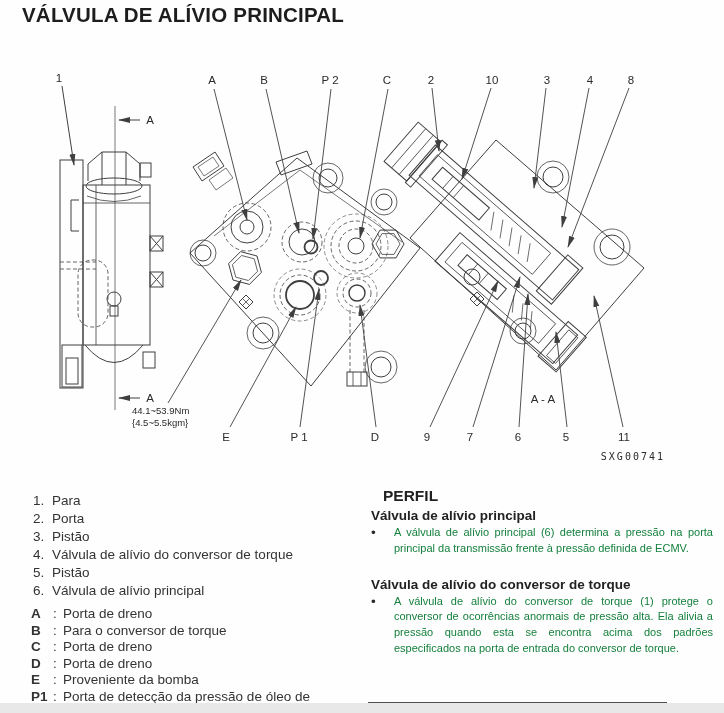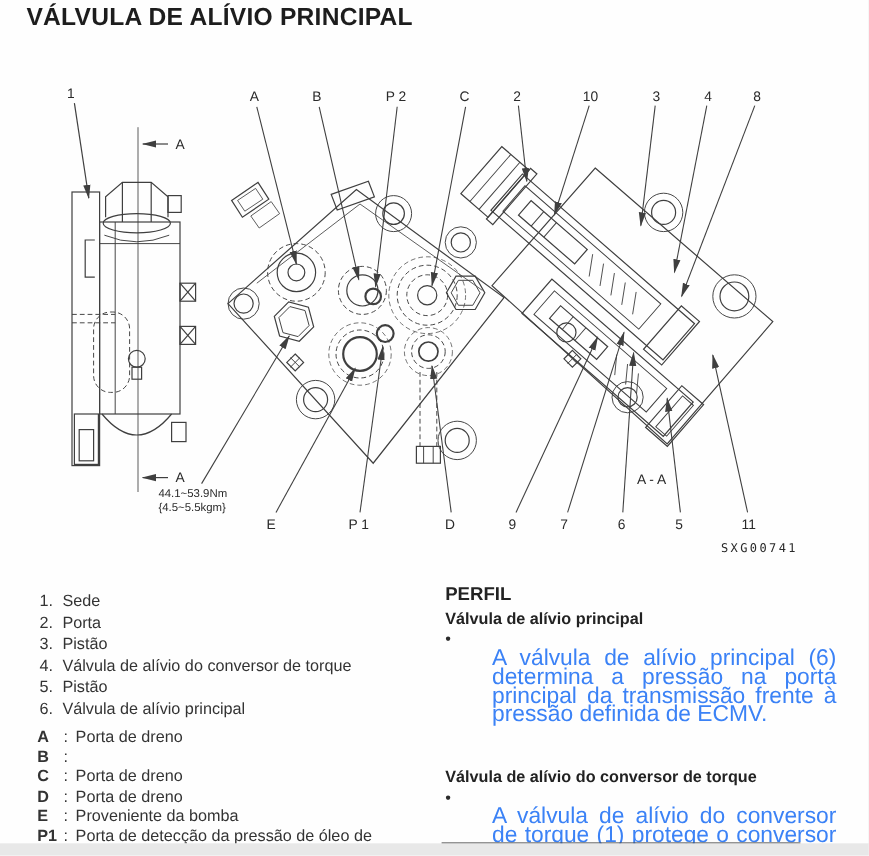--- a/index.html
+++ b/index.html
@@ -20,25 +20,25 @@
   .parts .row{display:flex;height:18px;line-height:18px;font-size:13.5px;color:#333;}
   .parts .num{min-width:15px;margin-right:4px;}
 
   .ports{position:absolute;left:31px;top:606px;width:320px;}
   .ports .row{display:flex;font-size:13.5px;line-height:16.5px;color:#333;}
   .ports .key{font-weight:bold;width:22px;flex:none;}
   .ports .colon{width:10px;flex:none;}
   .ports .txt{width:274px;}
 
   .profile{position:absolute;left:371px;top:486px;width:342px;}
-  .profile h2{margin:0 0 2px 0;font-size:15.5px;line-height:19px;font-weight:bold;color:#222;}
+  .profile h2{margin:0 0 2px 12px;font-size:15.5px;line-height:19px;font-weight:bold;color:#222;}
   .profile h3{margin:0;font-size:13.5px;line-height:17px;font-weight:bold;color:#222;}
   .profile .brow{display:flex;margin-top:1px;}
   .profile .bullet{width:23px;flex:none;font-size:13.5px;line-height:15.8px;}
-  .profile p{margin:16px;font-size:19px;line-height:15.8px;text-align:justify;color:#3b82f6;}
+  .profile p{margin:0;font-size:11px;line-height:15.8px;text-align:justify;color:#15803d;}
   .profile .gap{height:19px;}
 
   .tablefrag{position:absolute;left:368px;top:702px;width:299px;height:11px;border-top:3px solid #4f4f4f;}
   .tablefrag .v{position:absolute;top:0;width:2px;height:8px;background:#4f4f4f;}
   .v1{left:0;} .v2{left:163px;} .v3{left:296px;}
 </style>
 </head>
 <body>
 
 <div class="page">
@@ -263,21 +263,21 @@
       <text x="543" y="403">A - A</text>
       <text class="torq" text-anchor="start" x="132" y="414">44.1~53.9Nm</text>
       <text class="torq" text-anchor="start" x="132" y="426">{4.5~5.5kgm}</text>
       <text class="figcode" text-anchor="end" font-size="10" x="665" y="460">SXG00741</text>
     </g>
   </svg>
 
   <div class="parts">
     <div class="row">
         <span class="num">1.</span>
-        <span>Sede</span>
+        <span>Para</span>
       </div>
     <div class="row">
         <span class="num">2.</span>
         <span>Porta</span>
       </div>
     <div class="row">
         <span class="num">3.</span>
         <span>Pistão</span>
       </div>
     <div class="row">
@@ -296,20 +296,21 @@
 
   <div class="ports">
     <div class="row">
         <span class="key">A</span>
         <span class="colon">:</span>
         <span class="txt">Porta de dreno</span>
       </div>
     <div class="row">
         <span class="key">B</span>
         <span class="colon">:</span>
+        <span class="txt">Para o conversor de torque</span>
       </div>
     <div class="row">
         <span class="key">C</span>
         <span class="colon">:</span>
         <span class="txt">Porta de dreno</span>
       </div>
     <div class="row">
         <span class="key">D</span>
         <span class="colon">:</span>
         <span class="txt">Porta de dreno</span>

